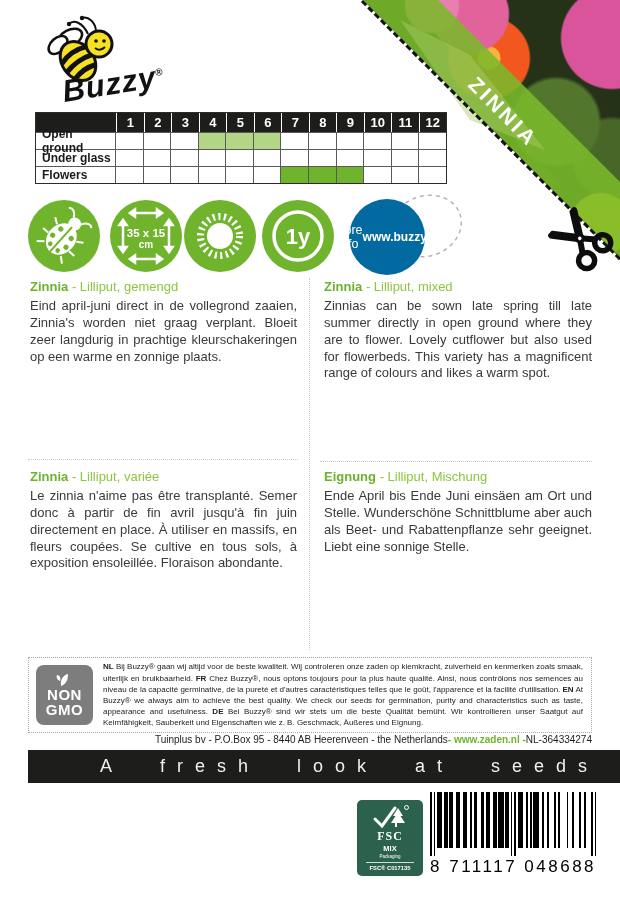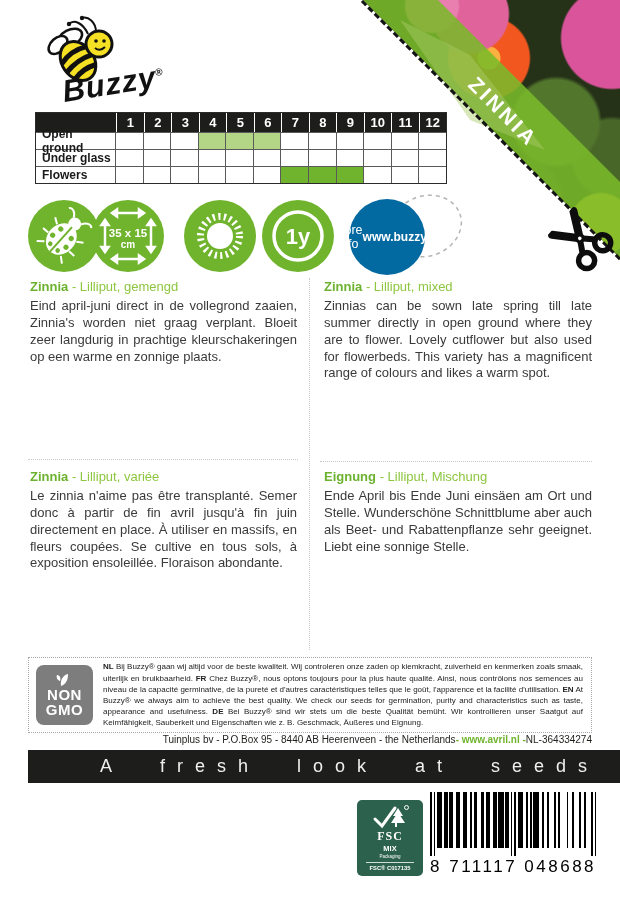--- a/index.html
+++ b/index.html
@@ -239,21 +239,21 @@
         <line x1="23" y1="32" x2="17" y2="28" stroke="#fff" stroke-width="2"></line>
         <line x1="49" y1="32" x2="55" y2="28" stroke="#fff" stroke-width="2"></line>
         <line x1="22" y1="44" x2="15" y2="44" stroke="#fff" stroke-width="2"></line>
         <line x1="50" y1="44" x2="57" y2="44" stroke="#fff" stroke-width="2"></line>
         <line x1="25" y1="53" x2="19" y2="58" stroke="#fff" stroke-width="2"></line>
         <line x1="47" y1="53" x2="53" y2="58" stroke="#fff" stroke-width="2"></line>
       </g>
     </svg>
   </div>
 
-  <div class="icon-circle" style="left:92px">
+  <div class="icon-circle" style="left:110px">
     <svg width="72" height="72" viewBox="0 0 72 72">
       <g stroke="#fff" stroke-width="2.5" fill="#fff">
         <line x1="20" y1="13" x2="52" y2="13"></line>
           <polygon points="20,13 25,9.5 25,16.5"></polygon>
           <polygon points="52,13 47,9.5 47,16.5"></polygon>
         <line x1="20" y1="59" x2="52" y2="59"></line>
           <polygon points="20,59 25,55.5 25,62.5"></polygon>
           <polygon points="52,59 47,55.5 47,62.5"></polygon>
         <line x1="13" y1="20" x2="13" y2="52"></line>
           <polygon points="13,20 9.5,25 16.5,25"></polygon>
@@ -328,21 +328,21 @@
     <div class="legal-text">
       <span class="lcode">NL</span> <span>Bij Buzzy® gaan wij altijd voor de beste kwaliteit. Wij controleren onze zaden op kiemkracht, zuiverheid en kenmerken zoals smaak, uiterlijk en bruikbaarheid.</span>
       <span class="lcode">FR</span> <span>Chez Buzzy®, nous optons toujours pour la plus haute qualité. Ainsi, nous contrôlons nos semences au niveau de la capacité germinative, de la pureté et d'autres caractéristiques telles que le goût, l'apparence et la facilité d'utilisation.</span>
       <span class="lcode">EN</span> <span>At Buzzy® we always aim to achieve the best quality. We check our seeds for germination, purity and characteristics such as taste, appearance and usefulness.</span>
       <span class="lcode">DE</span> <span>Bei Buzzy® sind wir stets um die beste Qualität bemüht. Wir kontrollieren unser Saatgut auf Keimfähigkeit, Sauberkeit und Eigenschaften wie z. B. Geschmack, Äußeres und Eignung.</span>
     </div>
   </div>
 
   <div class="address-row">
     <span>Tuinplus bv - P.O.Box 95 - 8440 AB Heerenveen - the Netherlands</span>
-    <span class="website">- www.avril.nl -</span>
+    <span class="website">- www.zaden.nl -</span>
     <span>NL-364334274</span>
   </div>
   <div class="slogan-bar">
     <span>A fresh look at seeds</span>
   </div>
 
   <div class="fsc">
     <svg width="38" height="26" viewBox="0 0 38 26">
       <path d="M4 15 L11 22 L24 4" stroke="#fff" stroke-width="3" fill="none" stroke-linecap="round"></path>
       <path d="M27 4 L32 12 L29.5 12 L34 19 L26 19 L26 23 L24 23 L24 19 L20 19 L24.5 12 L22 12 Z" fill="#fff"></path>

